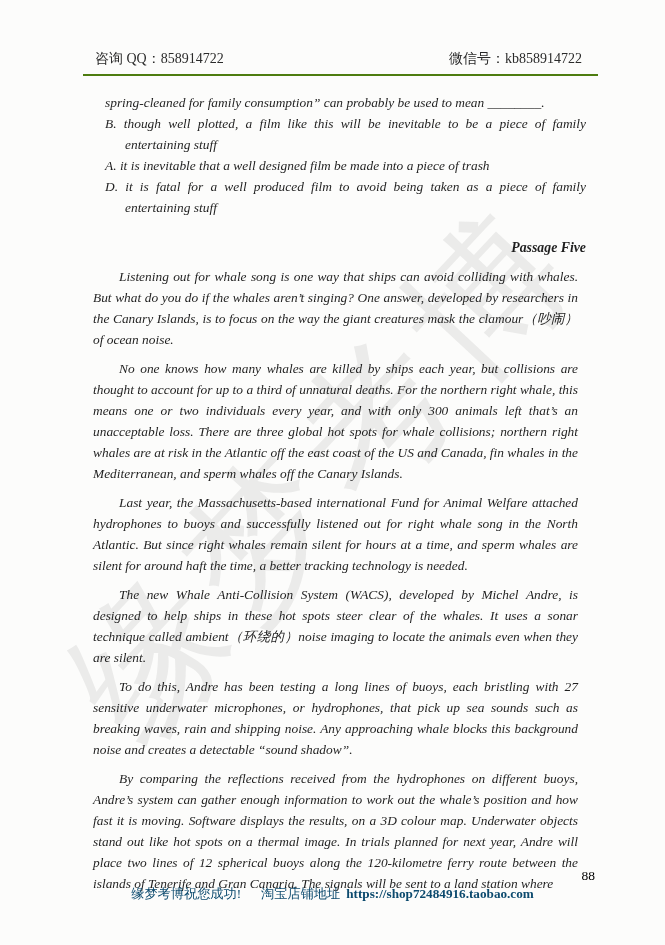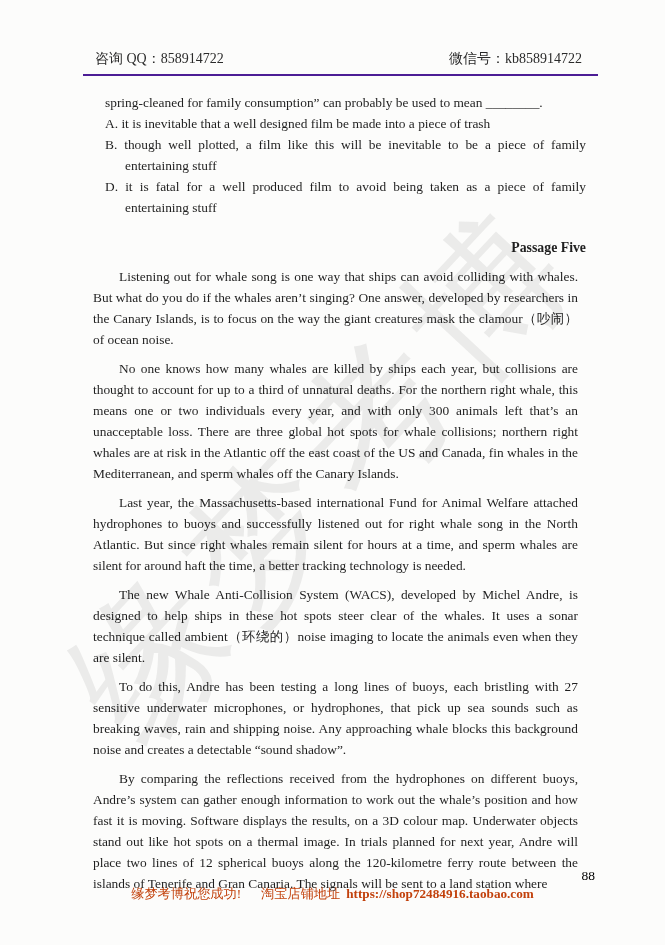--- a/index.html
+++ b/index.html
@@ -25,46 +25,47 @@
     color:rgba(70,70,70,0.09);
     z-index:0;
     user-select:none;
   }
   .header{
     position:absolute;
     left:83px;right:67px;top:50px;
     display:flex;justify-content:space-between;
     font-size:14px;color:#2a2a2a;
     padding:0 0 6px 0;
-    border-bottom:2px solid #4c1d95;
+    border-bottom:2px solid #4d7c0f;
     z-index:2;
   }
   .h-left{padding-left:12px;}
   .h-right{padding-right:16px;}
   .content{
     position:absolute;
     left:85px;top:92px;width:501px;
     font-size:13.4px;line-height:21px;
     color:#1f1f1f;
     text-align:justify;
     z-index:1;
+    font-style:italic;
   }
   .stem{padding-left:20px;white-space:nowrap;text-align:left;}
   .option{padding-left:40px;text-indent:-20px;}
   .passage-title{
     margin:19px 0 3px 0;
     font-size:13.8px;font-weight:bold;
     text-align:right;text-indent:0;
   }
   .para{margin:8px;text-indent:26px;}
   .footer{
     position:absolute;
     left:0;right:0;top:885px;
     text-align:center;
-    font-size:13.2px;color:#c2410c;
+    font-size:13.2px;color:#0c4a6e;
     z-index:2;
   }
   .f-slogan{margin-right:20px;}
   .f-store{margin-right:6px;}
   .f-url{font-weight:bold;}
   .page-number{
     position:absolute;
     top:868px;right:70px;
     font-size:13.5px;color:#000000;
     z-index:2;
@@ -80,26 +81,26 @@
   <div class="header">
     <span class="h-left">咨询 QQ：858914722</span>
     <span class="h-right">微信号：kb858914722</span>
   </div>
 
   <div class="content">
 
     <div class="stem">spring-cleaned for family consumption” can probably be used to mean ________.</div>
 
     <div class="option">
+      <span class="opt-label">B.</span>
+      <span>though well plotted, a film like this will be inevitable to be a piece of family entertaining stuff</span>
+    </div>
+    <div class="option">
       <span class="opt-label">A.</span>
       <span>it is inevitable that a well designed film be made into a piece of trash</span>
-    </div>
-    <div class="option">
-      <span class="opt-label">B.</span>
-      <span>though well plotted, a film like this will be inevitable to be a piece of family entertaining stuff</span>
     </div>
     <div class="option">
       <span class="opt-label">D.</span>
       <span>it is fatal for a well produced film to avoid being taken as a piece of family entertaining stuff</span>
     </div>
 
     <h3 class="passage-title">Passage Five</h3>
 
     <p class="para">Listening out for whale song is one way that ships can avoid colliding with whales. But what do you do if the whales aren’t singing? One answer, developed by researchers in the Canary Islands, is to focus on the way the giant creatures mask the clamour（吵闹）of ocean noise.</p>
     <p class="para">No one knows how many whales are killed by ships each year, but collisions are thought to account for up to a third of unnatural deaths. For the northern right whale, this means one or two individuals every year, and with only 300 animals left that’s an unacceptable loss. There are three global hot spots for whale collisions; northern right whales are at risk in the Atlantic off the east coast of the US and Canada, fin whales in the Mediterranean, and sperm whales off the Canary Islands.</p>

